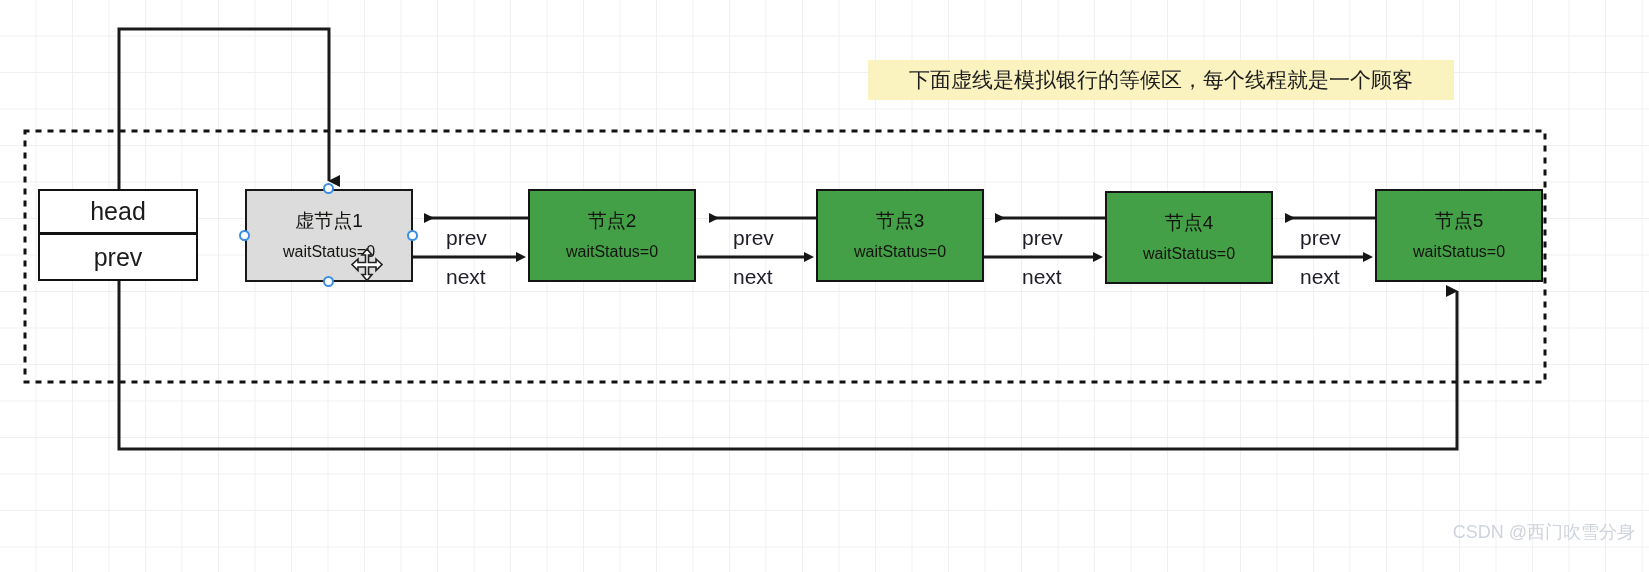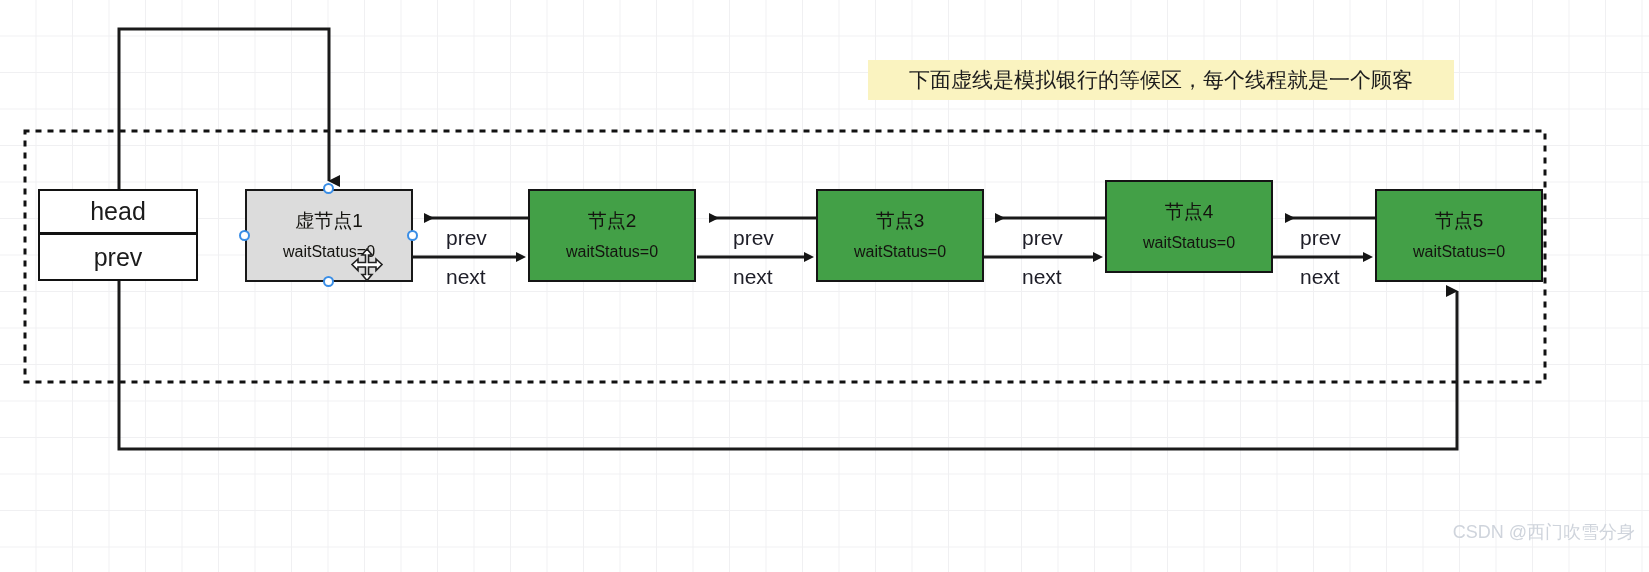--- a/index.html
+++ b/index.html
@@ -199,21 +199,21 @@
   <div class="node node-green" style="left:528px; top:189px; width:168px; height:93px;">
     <div class="ln1">节点2</div>
     <div class="ln2">waitStatus=0</div>
   </div>
 
   <div class="node node-green" style="left:816px; top:189px; width:168px; height:93px;">
     <div class="ln1">节点3</div>
     <div class="ln2">waitStatus=0</div>
   </div>
 
-  <div class="node node-green" style="left:1105px; top:180px; width:168px; height:93px;">
+  <div class="node node-green" style="left:1105px; top:191px; width:168px; height:93px;">
     <div class="ln1">节点4</div>
     <div class="ln2">waitStatus=0</div>
   </div>
 
   <div class="node node-green" style="left:1375px; top:189px; width:168px; height:93px;">
     <div class="ln1">节点5</div>
     <div class="ln2">waitStatus=0</div>
   </div>
 
   <div class="edge-label" style="left:446px; top:206px;">prev</div>

